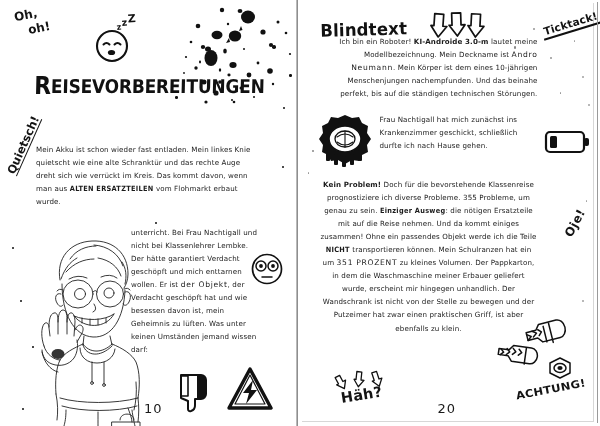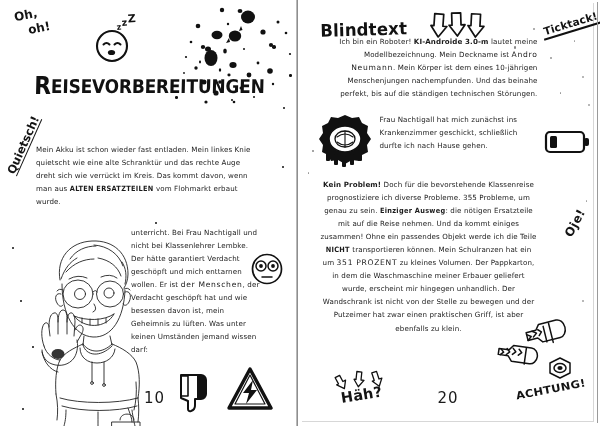--- a/index.html
+++ b/index.html
@@ -100,21 +100,21 @@
   #ticktack .tt-label{
     display:inline-block;
     font-family:"DejaVu Sans", sans-serif;font-weight:bold;font-size:10.5px;
     color:#111;padding:0 2px 1px 2px;border-bottom:2.5px solid #111;
     letter-spacing:0.2px;white-space:nowrap;
   }
 
   
   .page-num{
     position:absolute;font-family:"DejaVu Sans", sans-serif;
-    font-size:15px;color:#1a1a1a;letter-spacing:1px;
+    font-size:13px;color:#1a1a1a;letter-spacing:1px;margin-top:12px;
   }
   #pn-left{left:144px;top:389px;}
   #pn-right{left:140px;top:389px;}
 
   
   .ill{position:absolute;}
   svg{display:block;overflow:visible;}
   .ink{fill:#111;}
   .stroke{fill:none;stroke:#111;stroke-linecap:round;stroke-linejoin:round;}
   .thin{fill:none;stroke:#222;stroke-width:0.9;stroke-linecap:round;stroke-linejoin:round;}
@@ -198,21 +198,21 @@
     <h1 class="chapter-title" id="title-left"><span class="drop">R</span><span>EISEVORBEREITUNGEN</span></h1>
 
     <div class="marg" id="marg-quietsch"><span class="u">Quietsch!</span></div>
 
     <div class="body-text" id="p1" style="left:36px;top:107px;width:222px;margin-top:36px;">
       <p><span>Mein Akku ist schon wieder fast entladen. Mein linkes Knie quietscht wie eine alte Schranktür und das rechte Auge dreht sich wie verrückt im Kreis. Das kommt davon, wenn man aus </span><span class="chunky">ALTEN ERSATZTEILEN</span><span> vom Flohmarkt erbaut wurde.</span></p>
     </div>
 
 
     <div class="body-text" id="p3" style="left:131px;top:226px;width:131px;">
-      <p><span>unterricht. Bei Frau Nachtigall und nicht bei Klassenlehrer Lembke. Der hätte garantiert Verdacht geschöpft und mich enttarnen wollen. Er ist </span><span class="hand">der Menschen</span><span>, der Verdacht geschöpft hat und wie besessen davon ist, mein Geheimnis zu lüften. Was unter keinen Umständen jemand wissen darf:</span></p>
+      <p><span>unterricht. Bei Frau Nachtigall und nicht bei Klassenlehrer Lembke. Der hätte garantiert Verdacht geschöpft und mich enttarnen wollen. Er ist </span><span class="hand">der Objekt</span><span>, der Verdacht geschöpft hat und wie besessen davon ist, mein Geheimnis zu lüften. Was unter keinen Umständen jemand wissen darf:</span></p>
     </div>
 
     <div class="ill" style="left:248px;top:250px;">
       <svg width="40" height="38" viewBox="0 0 40 38">
         <circle cx="19" cy="19" r="14.5" class="stroke" stroke-width="1.7"></circle>
         <circle cx="13" cy="16" r="5" class="stroke" stroke-width="1.5"></circle>
         <circle cx="25" cy="16" r="5" class="stroke" stroke-width="1.5"></circle>
         <circle cx="13" cy="16" r="1.9" class="ink"></circle>
         <circle cx="25" cy="16" r="1.9" class="ink"></circle>
         <path d="M14 27 h10" class="stroke" stroke-width="1.5"></path>

